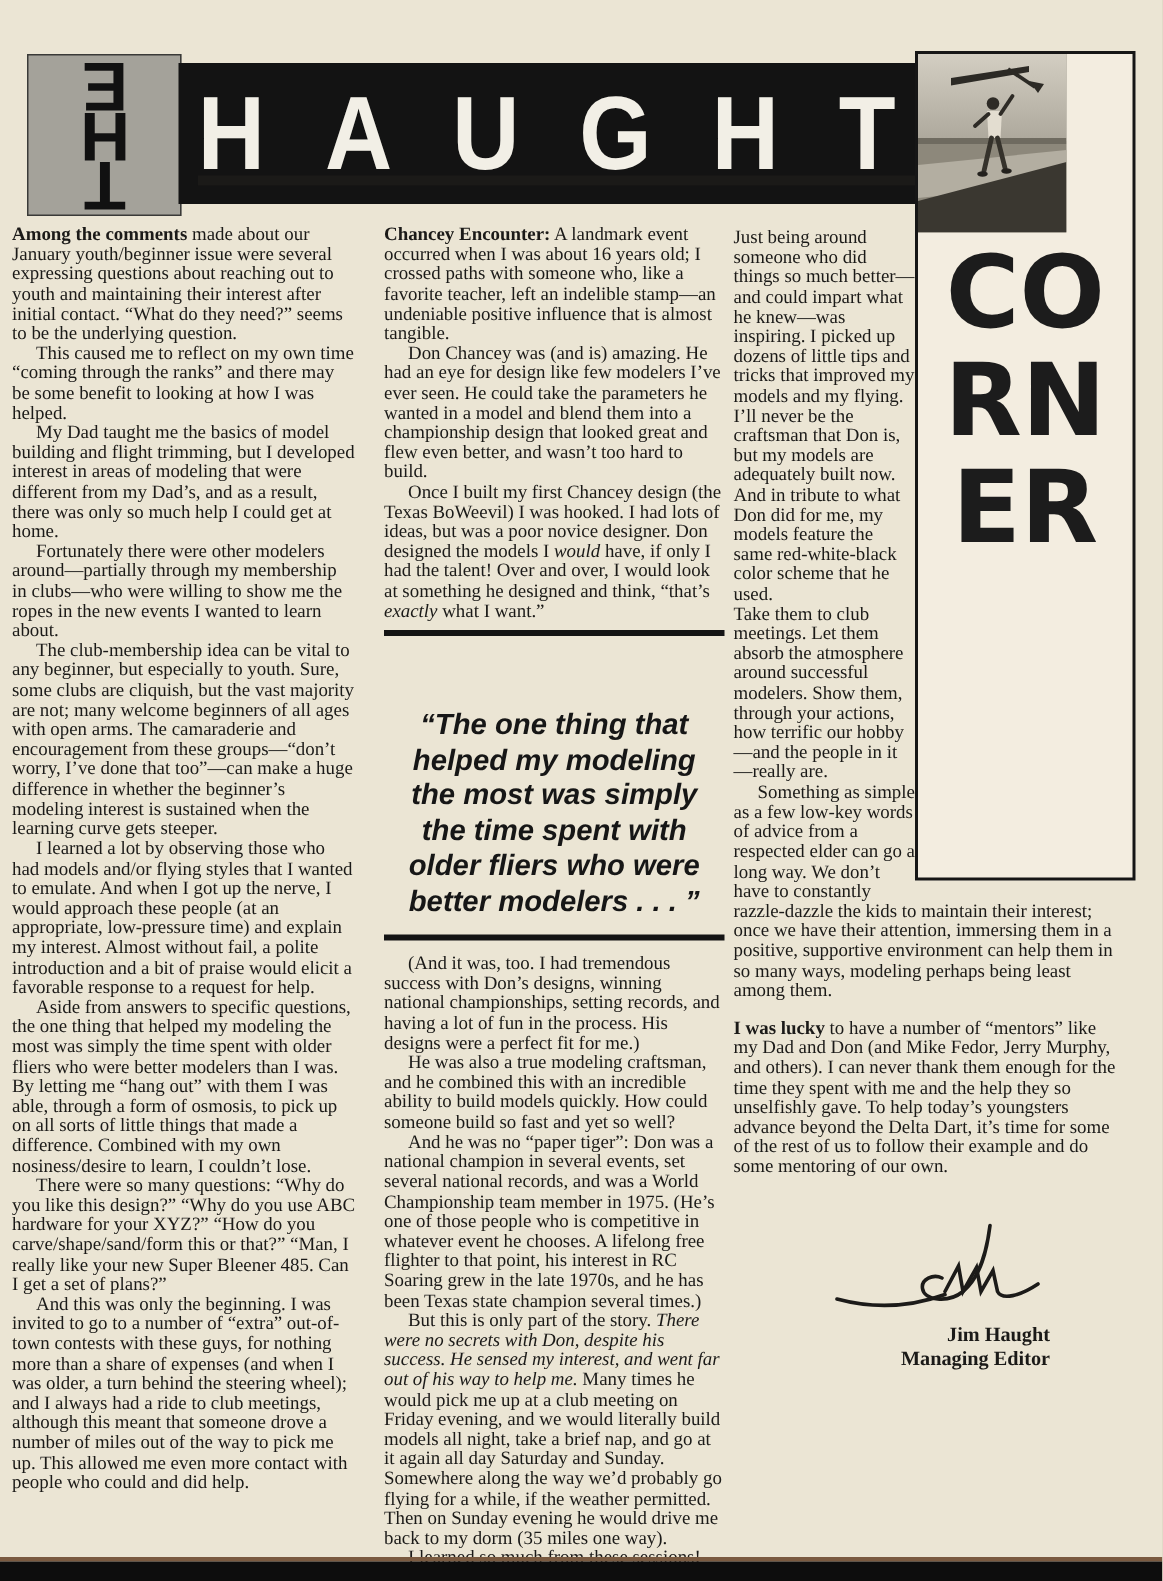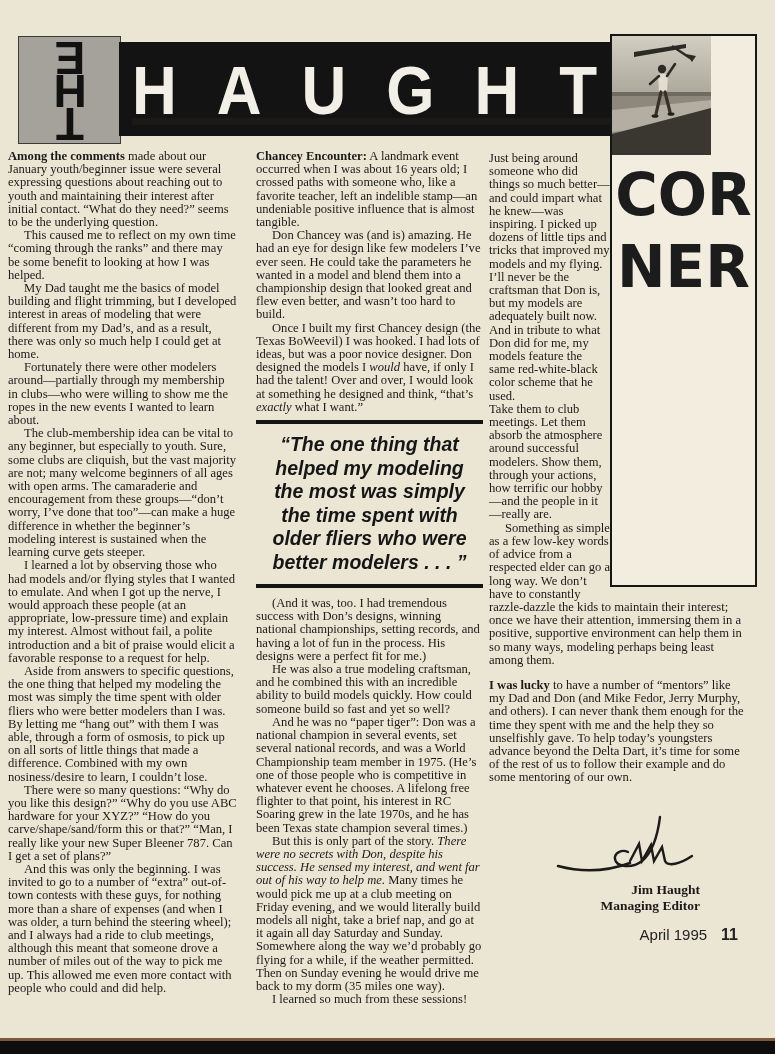--- a/index.html
+++ b/index.html
@@ -15,38 +15,38 @@
   .banner{position:absolute;left:119px;top:42px;width:491px;height:94px;background:#131313;
           display:flex;align-items:center;justify-content:center;text-decoration:underline;}
   .banner-word{font-family:"Liberation Sans",sans-serif;font-weight:bold;font-size:62px;
                color:#f2efe6;letter-spacing:40px;padding-left:40px;transform:scaleY(1.12);white-space:nowrap;}
 
   
   .corner-box{position:absolute;left:610px;top:34px;width:147px;height:553px;background:#f3ede0;
               border:2px solid #161616;box-sizing:border-box;}
   .photo{position:absolute;left:0px;top:0px;width:99px;height:119px;background:#9a958a;overflow:hidden;}
   .corner-word{position:absolute;left:0;top:124px;width:100%;text-align:center;
-               font-family:"DejaVu Sans","Liberation Sans",sans-serif;font-weight:bold;font-size:58px;
+               font-family:"DejaVu Sans","Liberation Sans",sans-serif;font-weight:bold;font-size:67px;
                line-height:71.5px;color:#1c1c1c;width:143px;word-break:break-all;letter-spacing:0;}
 
   
   .col{position:absolute;font-size:12.6px;line-height:13.2px;text-align:left;}
   .col p{margin:0;}
   .col p.ind{text-indent:16px;}
   .col p.gap{margin-top:12px;}
   #col1{left:8px;top:150px;width:229px;}
   #col2{left:256px;top:150px;width:227px;}
   #col3{left:489px;top:152px;width:257px;}
   .corner-float{float:right;width:136px;height:436px;}
 
   
   .pull-quote{border-top:4px solid #141414;border-bottom:4px solid #141414;margin:6px 0 9px 0;
               padding:9px 2px 10px 2px;}
   .pull-quote-text{font-family:"Liberation Sans",sans-serif;font-weight:bold;font-style:italic;
-                   font-size:19.5px;line-height:23.5px;text-align:center;color:#161616;}
+                   font-size:19.5px;line-height:23.5px;text-align:center;color:#161616;margin-top:39px;}
 
   
   .sig-wrap{margin-top:26px;text-align:right;padding-right:36px;}
   .byline{margin-top:4px;text-align:right;padding-right:46px;font-weight:bold;
           font-size:13.5px;line-height:16px;}
   .dateline{margin-top:14px;text-align:right;padding-right:8px;
             font-family:"Liberation Sans",sans-serif;font-size:15px;color:#222;}
   .dateline .pg{font-weight:bold;margin-left:14px;font-size:16px;}
 
   .bottom-rule{position:absolute;left:0;top:1038px;width:775px;height:3px;background:#7a5a40;}
@@ -98,21 +98,21 @@
   </div>
 
   <div class="col" id="col1">
       <p class=""><span style="font-weight: bold;">Among the comments</span><span> made about our January youth/beginner issue were several expressing questions about reaching out to youth and maintaining their interest after initial contact. “What do they need?” seems to be the underlying question.</span></p>
       <p class="ind "><span>This caused me to reflect on my own time “coming through the ranks” and there may be some benefit to looking at how I was helped.</span></p>
       <p class="ind "><span>My Dad taught me the basics of model building and flight trimming, but I developed interest in areas of modeling that were different from my Dad’s, and as a result, there was only so much help I could get at home.</span></p>
       <p class="ind "><span>Fortunately there were other modelers around—partially through my membership in clubs—who were willing to show me the ropes in the new events I wanted to learn about.</span></p>
       <p class="ind "><span>The club-membership idea can be vital to any beginner, but especially to youth. Sure, some clubs are cliquish, but the vast majority are not; many welcome beginners of all ages with open arms. The camaraderie and encouragement from these groups—“don’t worry, I’ve done that too”—can make a huge difference in whether the beginner’s modeling interest is sustained when the learning curve gets steeper.</span></p>
       <p class="ind "><span>I learned a lot by observing those who had models and/or flying styles that I wanted to emulate. And when I got up the nerve, I would approach these people (at an appropriate, low-pressure time) and explain my interest. Almost without fail, a polite introduction and a bit of praise would elicit a favorable response to a request for help.</span></p>
       <p class="ind "><span>Aside from answers to specific questions, the one thing that helped my modeling the most was simply the time spent with older fliers who were better modelers than I was. By letting me “hang out” with them I was able, through a form of osmosis, to pick up on all sorts of little things that made a difference. Combined with my own nosiness/desire to learn, I couldn’t lose.</span></p>
-      <p class="ind "><span>There were so many questions: “Why do you like this design?” “Why do you use ABC hardware for your XYZ?” “How do you carve/shape/sand/form this or that?” “Man, I really like your new Super Bleener 787. Can I get a set of plans?”</span></p>
+      <p class="ind "><span>There were so many questions: “Why do you like this design?” “Why do you use ABC hardware for your XYZ?” “How do you carve/shape/sand/form this or that?” “Man, I really like your new Super Bleener 485. Can I get a set of plans?”</span></p>
       <p class="ind "><span>And this was only the beginning. I was invited to go to a number of “extra” out-of-town contests with these guys, for nothing more than a share of expenses (and when I was older, a turn behind the steering wheel); and I always had a ride to club meetings, although this meant that someone drove a number of miles out of the way to pick me up. This allowed me even more contact with people who could and did help.</span></p>
     </div>
 
   <div class="col" id="col2">
     <div>
         <p class=""><span style="font-weight: bold;">Chancey Encounter:</span><span> A landmark event occurred when I was about 16 years old; I crossed paths with someone who, like a favorite teacher, left an indelible stamp—an undeniable positive influence that is almost tangible.</span></p>
         <p class="ind "><span>Don Chancey was (and is) amazing. He had an eye for design like few modelers I’ve ever seen. He could take the parameters he wanted in a model and blend them into a championship design that looked great and flew even better, and wasn’t too hard to build.</span></p>
         <p class="ind "><span>Once I built my first Chancey design (the Texas BoWeevil) I was hooked. I had lots of ideas, but was a poor novice designer. Don designed the models I </span><span style="font-style: italic;">would</span><span> have, if only I had the talent! Over and over, I would look at something he designed and think, “that’s </span><span style="font-style: italic;">exactly</span><span> what I want.”</span></p>
       </div>
     <div class="pull-quote">
@@ -144,20 +144,17 @@
           <path d="M8,55 C34,62 58,60 80,52"></path>
         </g>
       </svg>
     </div>
 
     <div class="byline">
       <div>Jim Haught</div>
       <div>Managing Editor</div>
     </div>
 
-    <div class="dateline">
-      <span>April 1995</span><span class="pg">11</span>
-    </div>
   </div>
 
   <div class="bottom-rule"></div>
   <div class="bottom-bar"></div>
 </div>
 
 </body></html>

